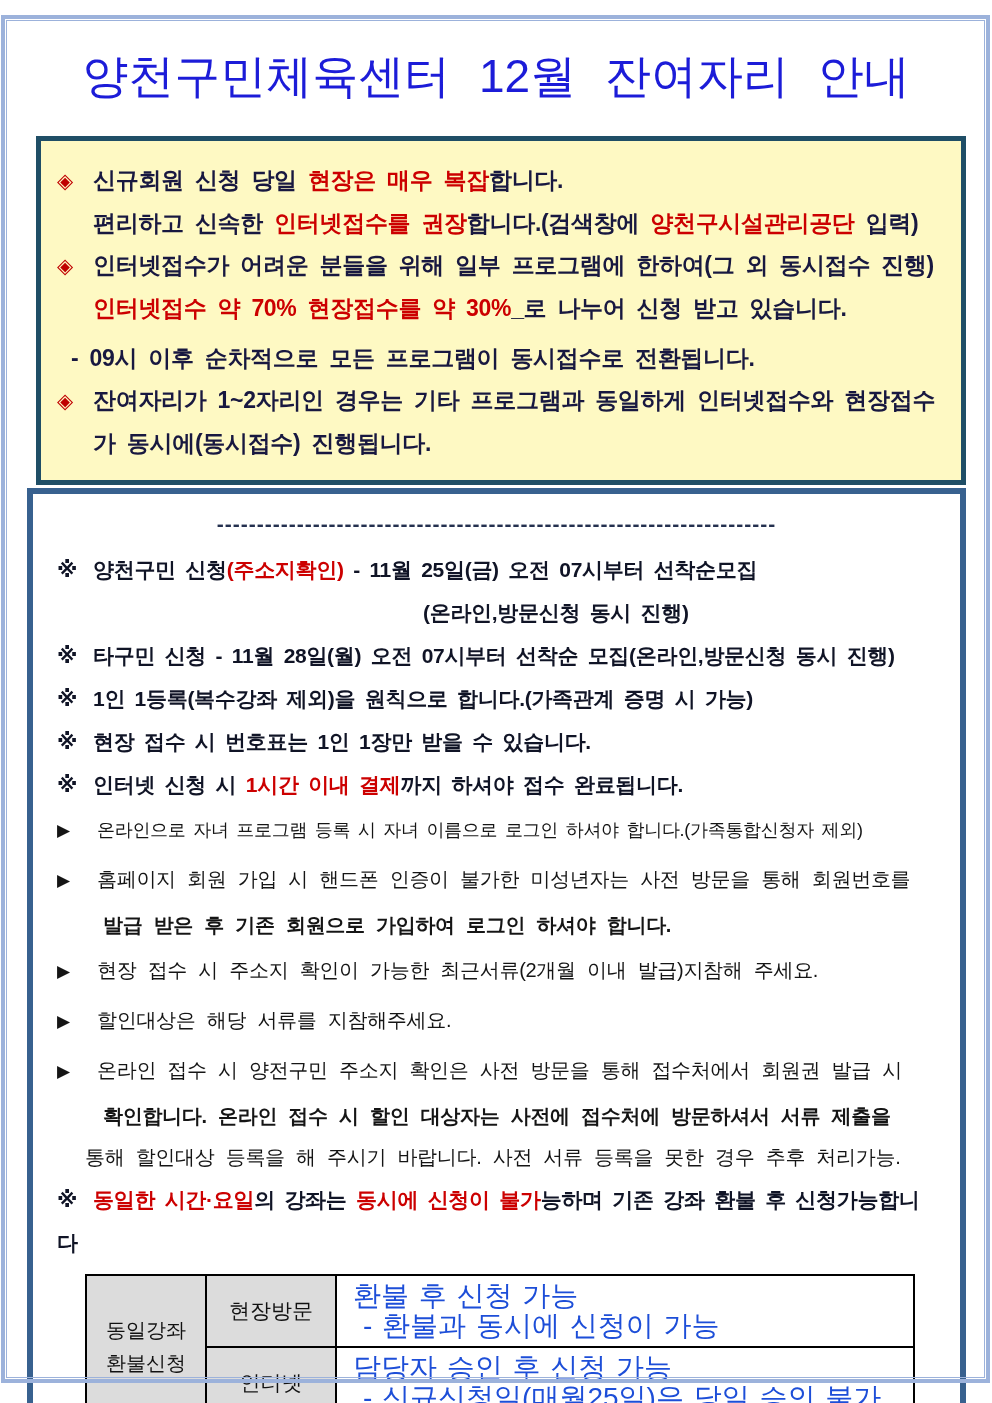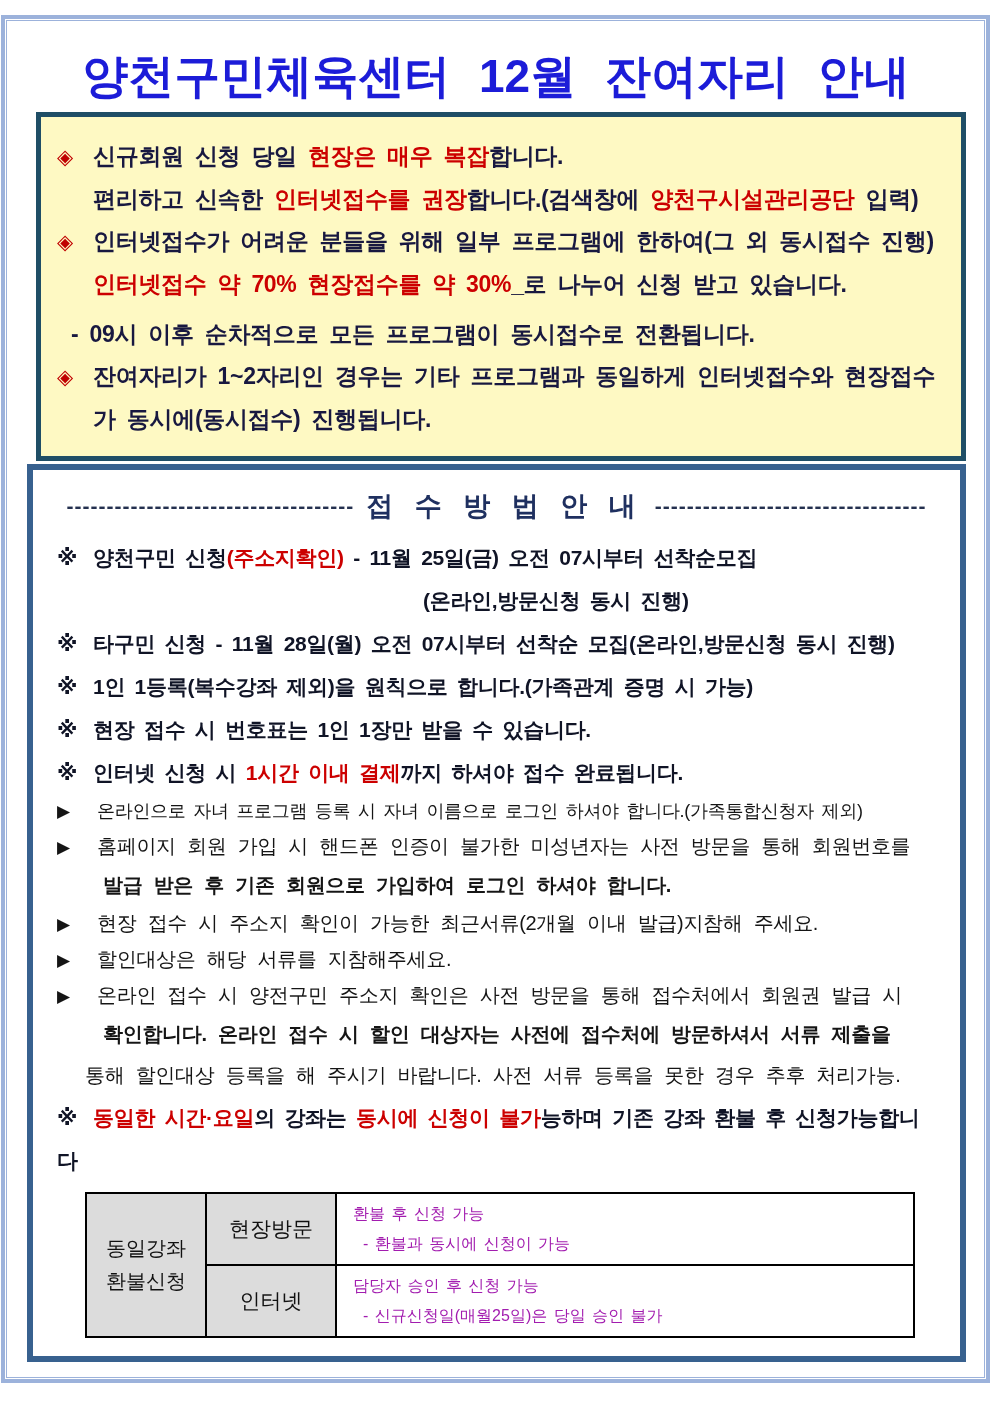--- a/index.html
+++ b/index.html
@@ -6,22 +6,22 @@
   body{
     width:992px;height:1403px;position:relative;overflow:hidden;
     background:#ffffff;
     font-family:"Liberation Sans","DejaVu Sans",sans-serif;
   }
   
   .pageframe{position:absolute;top:15px;left:1px;right:2px;bottom:20px;border:4px solid #9CB2DB;pointer-events:none;z-index:5;}
   .pageframe-inner{position:absolute;inset:1px;border:1px solid #9CB2DB;}
 
   .doc-title{
-    margin:46px 24px 4px;text-align:center;
-    font-size:46px;font-weight:700;color:#1C1CD8;
+    margin:46px 24px 28px;text-align:center;
+    font-size:46px;font-weight:400;color:#1C1CD8;
     letter-spacing:0px;word-spacing:16px;white-space:nowrap;
   }
 
   
   .box1{
     margin-left:36px;width:930px;box-sizing:border-box;
     border:5px solid #1F4E66;background:#fef9c3;
     padding:18px 12px 16px 16px;
   }
   .box1 .p{font-size:23px;font-weight:700;color:#181840;line-height:42px;word-spacing:5px;letter-spacing:-0.3px;}
@@ -35,34 +35,34 @@
     border:6px solid #38618F;background:#ffffff;
     padding:14px 24px 18px 24px;
   }
   .sec-header{display:flex;align-items:center;justify-content:center;margin:4px 0 12px 0;white-space:nowrap;}
   .dashes{font-size:21px;font-weight:700;color:#24304F;letter-spacing:1px;overflow:hidden;}
   .htitle{font-size:27px;font-weight:800;color:#1F3060;letter-spacing:7px;margin:0 12px;}
 
   .box2 .p{font-size:21px;font-weight:700;color:#101426;line-height:43px;word-spacing:4px;letter-spacing:-0.3px;}
   .box2 .p .marker{display:inline-block;width:36px;color:#101426;}
   .box2 .sub{padding-left:366px;}
-  .box2 .tri{font-weight:400;color:#151515;font-size:20px;line-height:34px;word-spacing:6px;}
+  .box2 .tri{font-weight:400;color:#151515;font-size:20px;line-height:49px;word-spacing:6px;}
   .box2 .tri .marker{width:40px;color:#151515;font-size:17px;}
   .box2 .small{font-size:18px;word-spacing:3px;}
   .box2 .cont{padding-left:46px;font-weight:700;color:#151515;font-size:20px;line-height:41px;word-spacing:6px;}
   .box2 .cont2{padding-left:28px;font-weight:400;color:#151515;font-size:20px;line-height:41px;word-spacing:6px;}
 
   .c-r{color:#CC0000;}
 
   
   .rtable{border-collapse:collapse;margin:10px 0 0 28px;width:830px;table-layout:fixed;}
   .rtable td{border:2px solid #000000;vertical-align:middle;}
   .gcell{background:#DCDCDC;width:116px;text-align:center;font-size:20px;color:#111111;line-height:33px;}
   .mcell{background:#DCDCDC;width:126px;text-align:center;font-size:21px;color:#111111;height:68px;}
-  .dcell{background:#ffffff;padding:5px 8px 5px 16px;font-size:16px;line-height:30px;color:#a21caf;word-spacing:2px;}
+  .dcell{background:#ffffff;padding:5px 8px 5px 16px;font-size:28px;line-height:30px;color:#1d4ed8;word-spacing:2px;}
   .dline2{padding-left:10px;}
 </style>
 </head>
 <body>
 
 <div class="pageframe">
   <div class="pageframe-inner"></div>
 </div>
 
 <div class="doc-title">양천구민체육센터 12월 잔여자리 안내</div>
@@ -87,21 +87,20 @@
     <span class="marker">◈</span><span><span>잔여자리가 1~2자리인 경우는 기타 프로그램과 동일하게 인터넷접수와 현장접수</span></span>
   </div>
   <div class="p cont">
     <span><span>가 동시에(동시접수) 진행됩니다.</span></span>
   </div>
 </div>
 
 <div class="box2">
   <div class="sec-header">
     <span class="dashes">------------------------------------</span>
-    <span class="htitle">접 수 방 법 안 내</span>
     <span class="dashes">----------------------------------</span>
   </div>
 
   <div class="p">
     <span class="marker">※</span><span><span>양천구민 신청</span><span class="c-r">(주소지확인)</span><span> - 11월 25일(금) 오전 07시부터 선착순모집</span></span>
   </div>
   <div class="p sub">
     <span><span>(온라인,방문신청 동시 진행)</span></span>
   </div>
   <div class="p">

